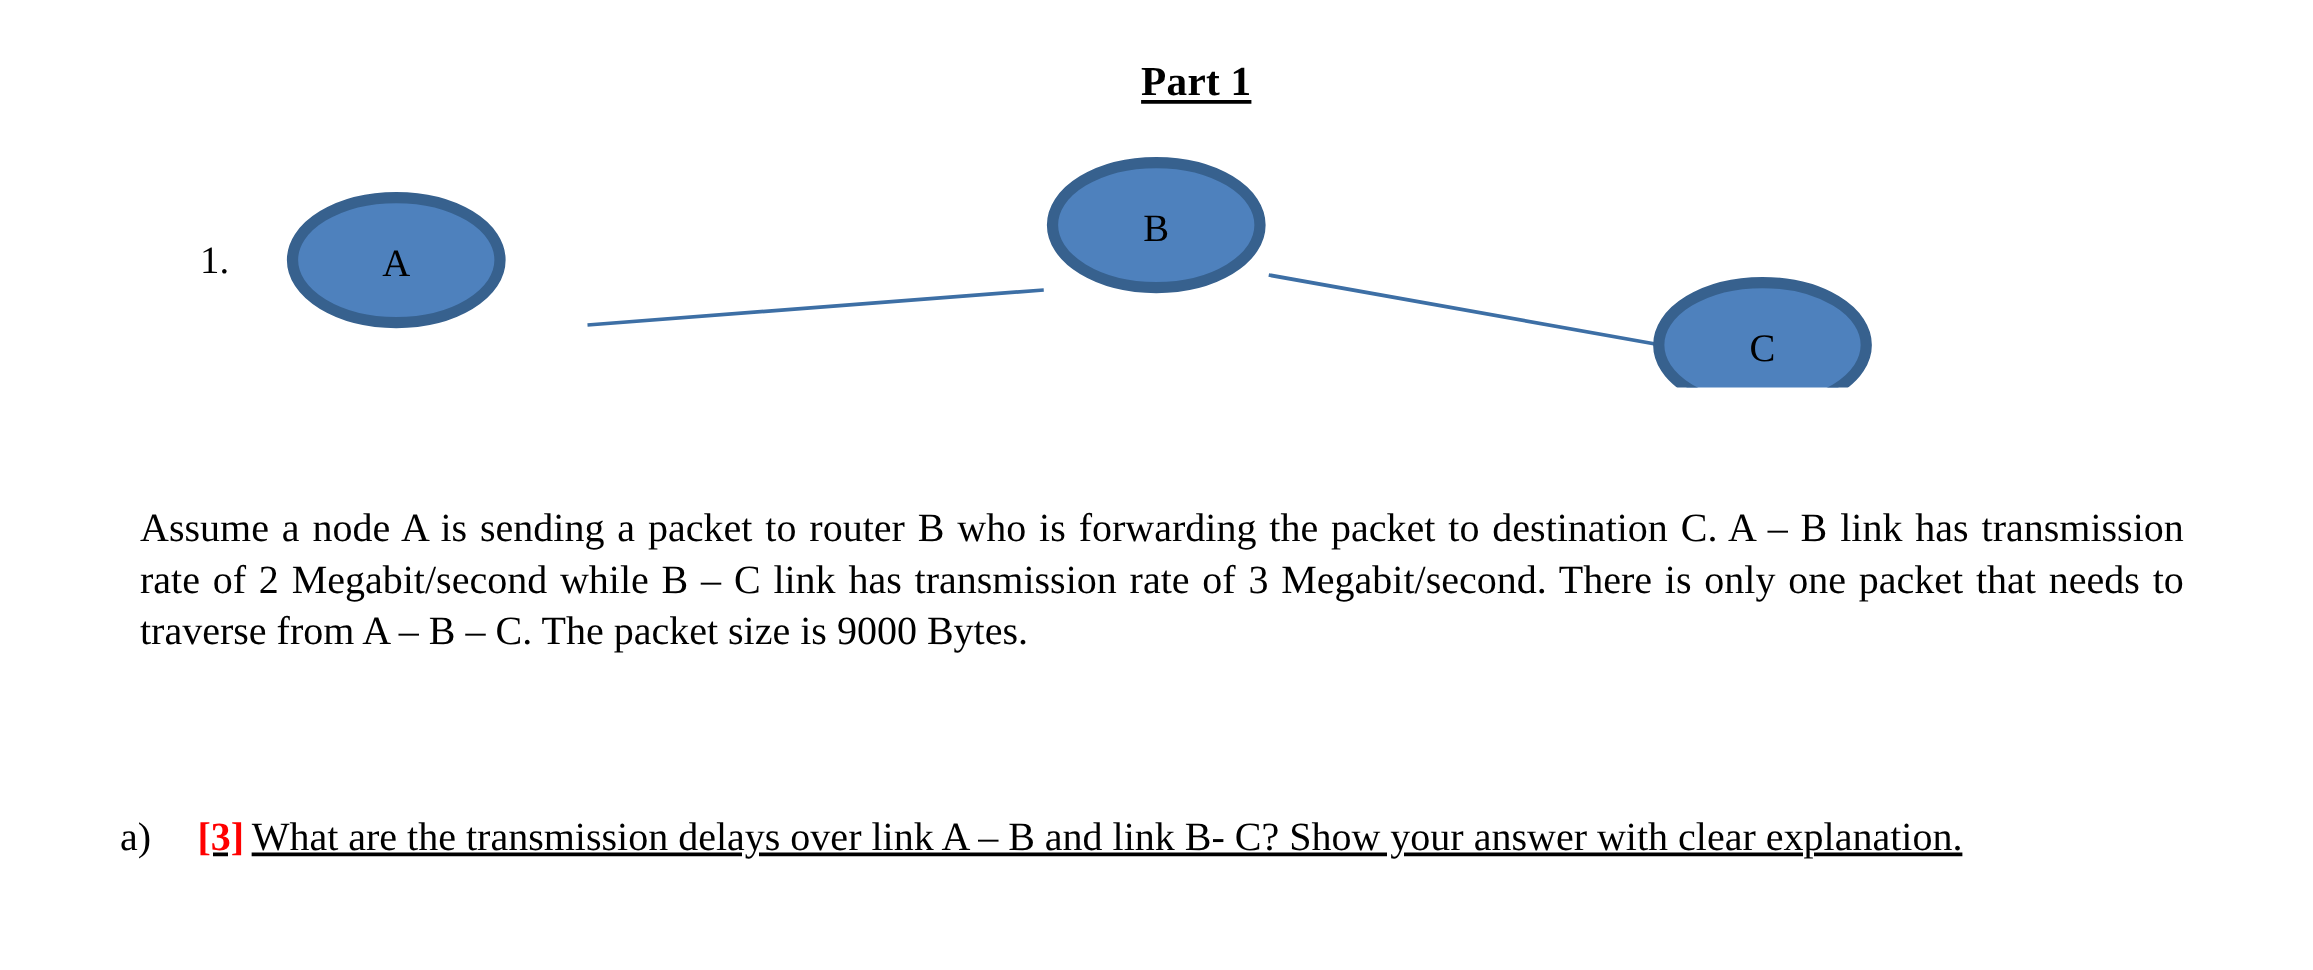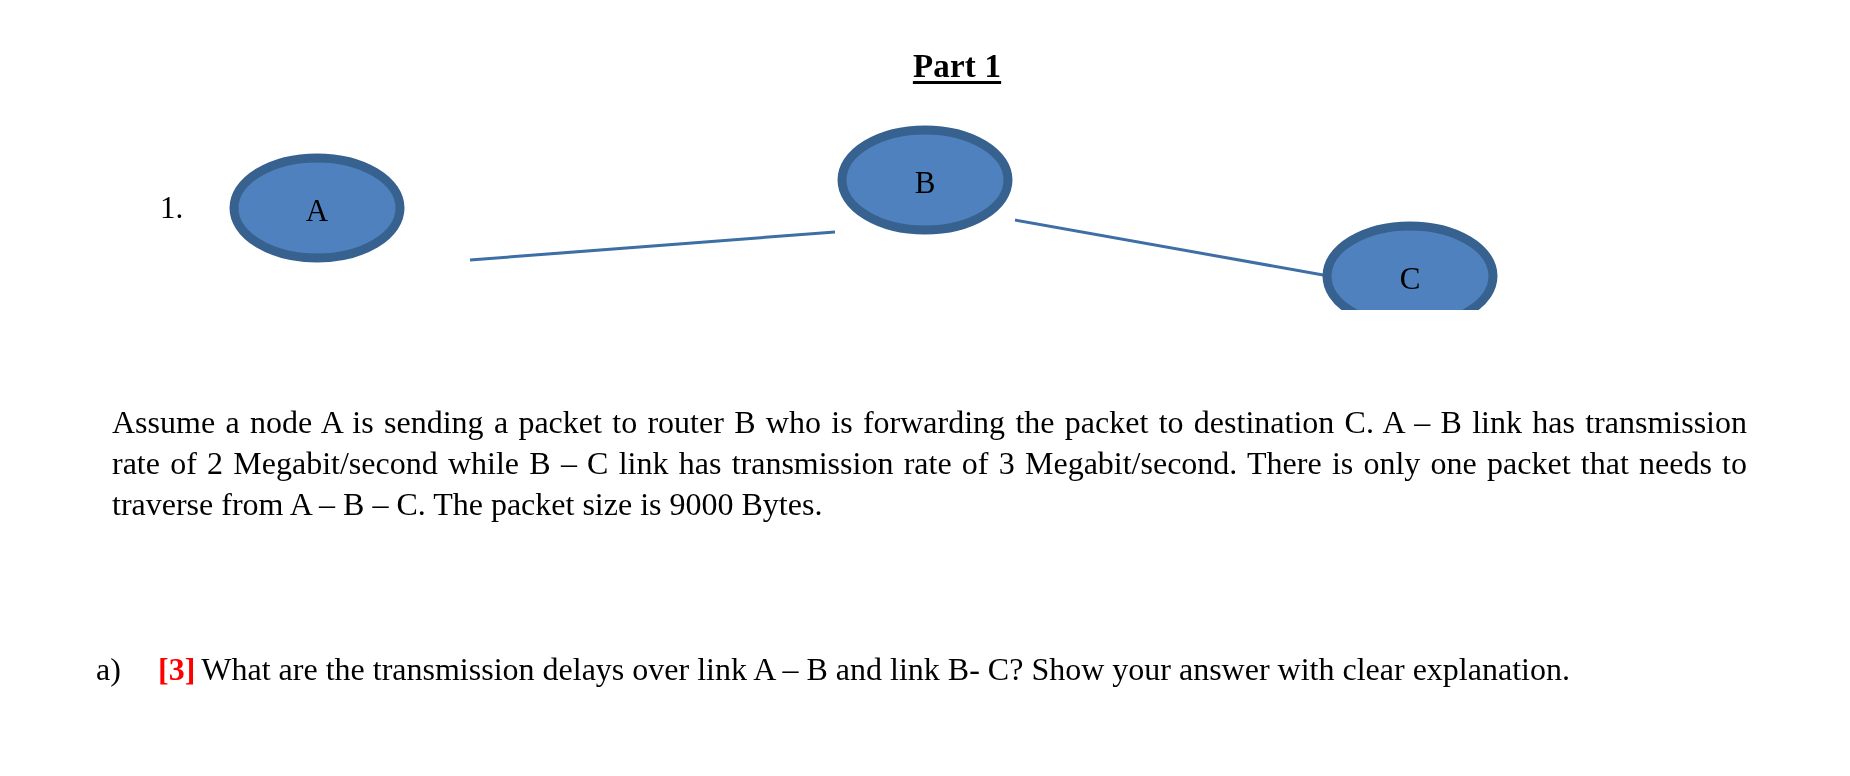--- a/index.html
+++ b/index.html
@@ -88,20 +88,21 @@
     align-items: flex-start;
     font-size: 32px;
     line-height: 42px;
   }
   .q-marker {
     width: 62px;
     flex: 0 0 62px;
   }
   .q-body {
     flex: 1 1 auto;
+    text-decoration: underline;
   }
   .mark-badge {
     color: #ff0000;
     font-weight: bold;
     margin-right: 6px;
   }
 </style>
 </head>
 <body>
 

